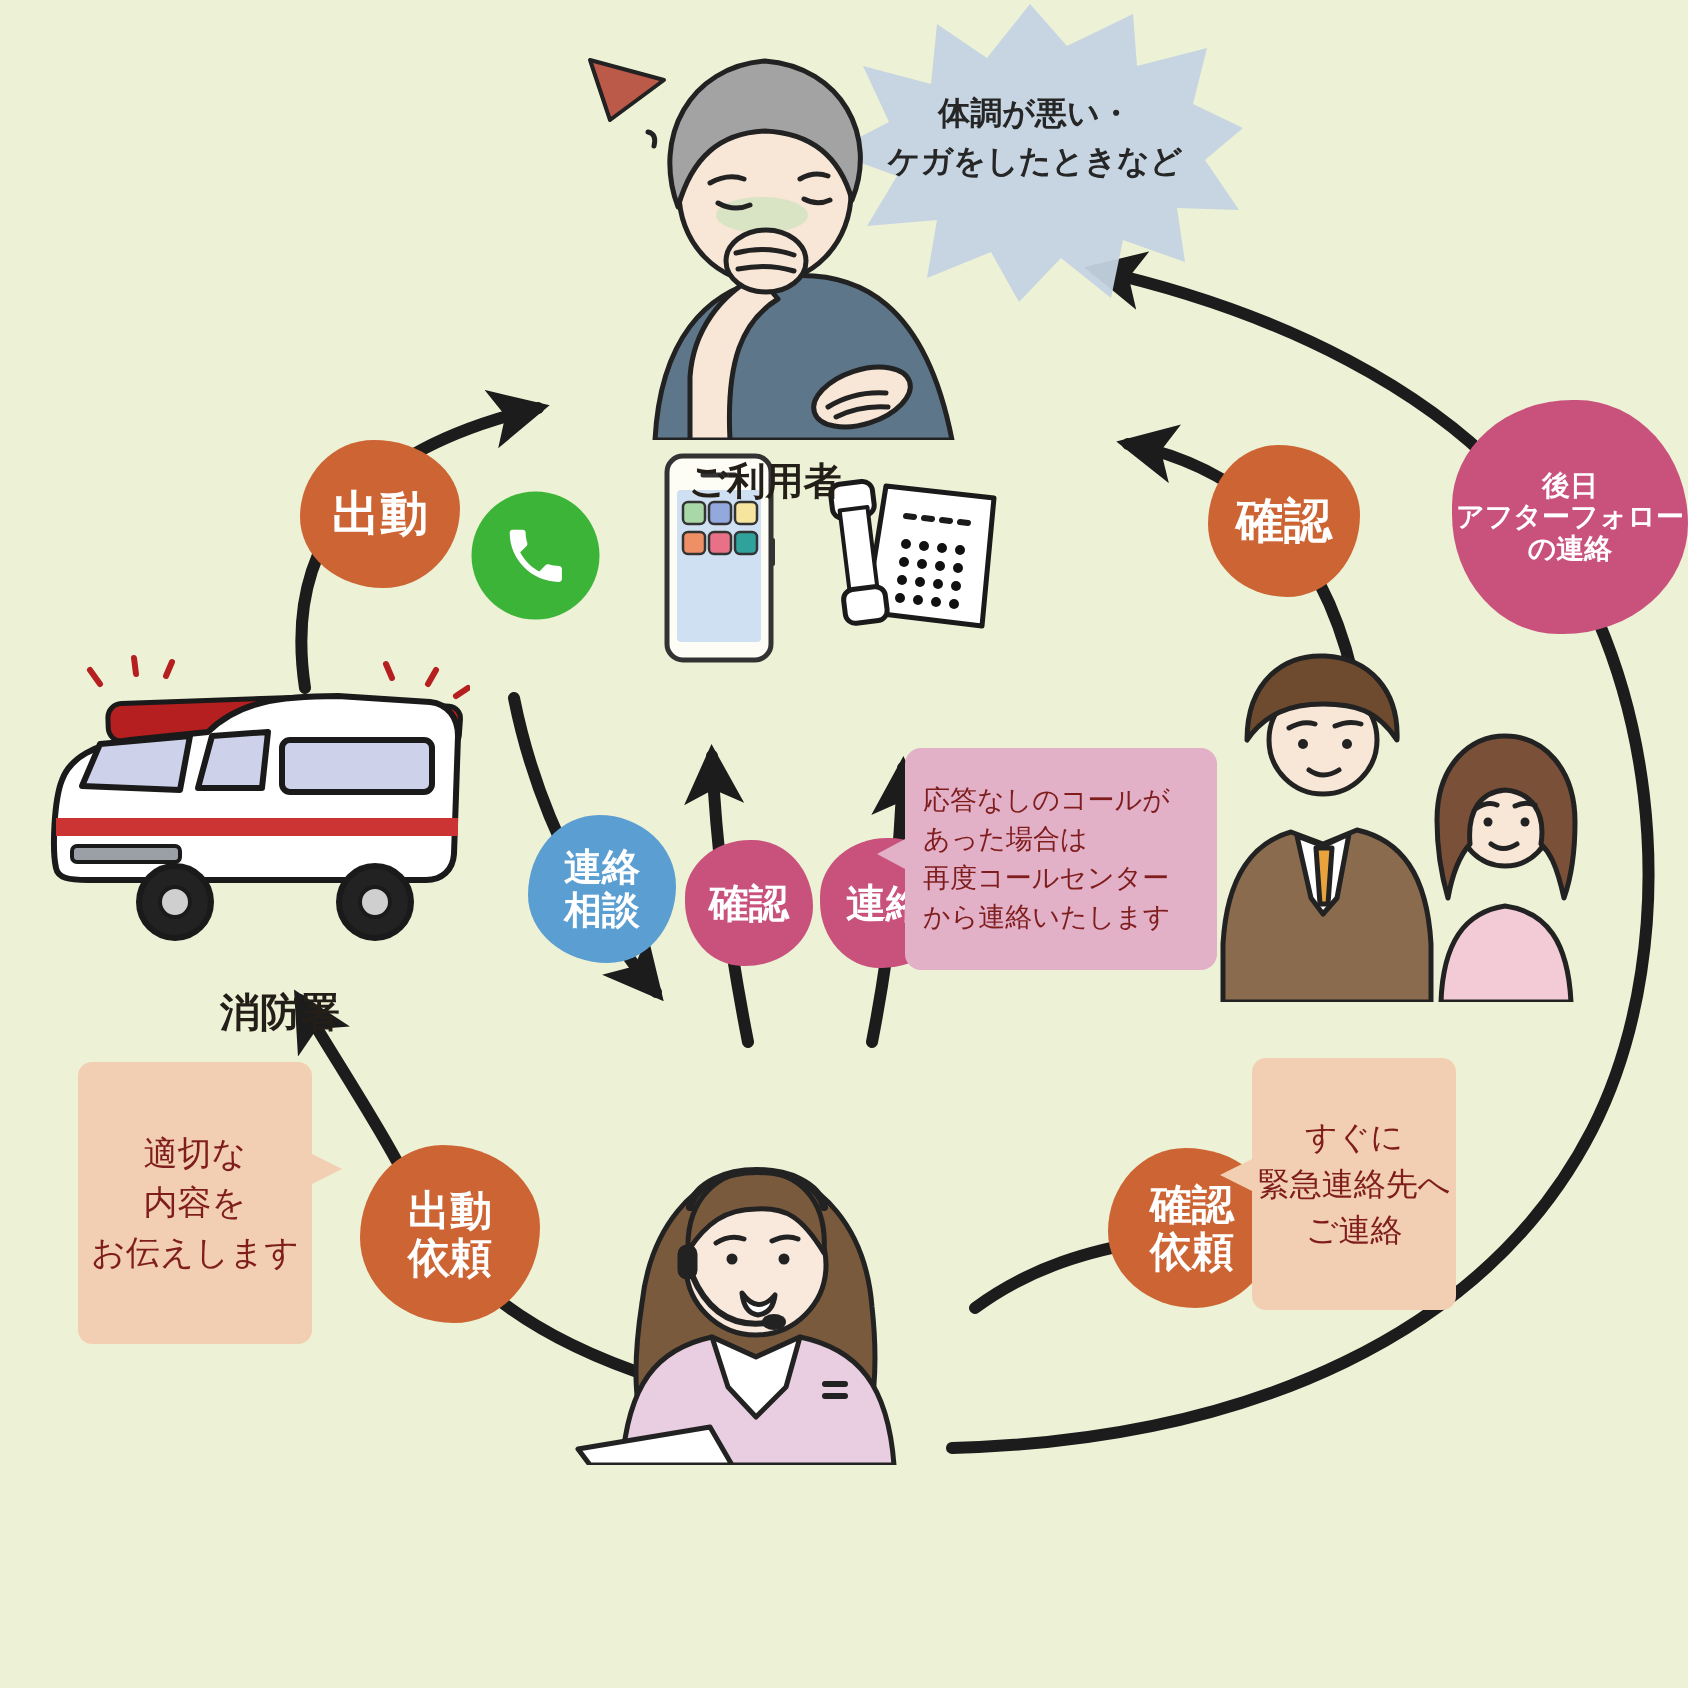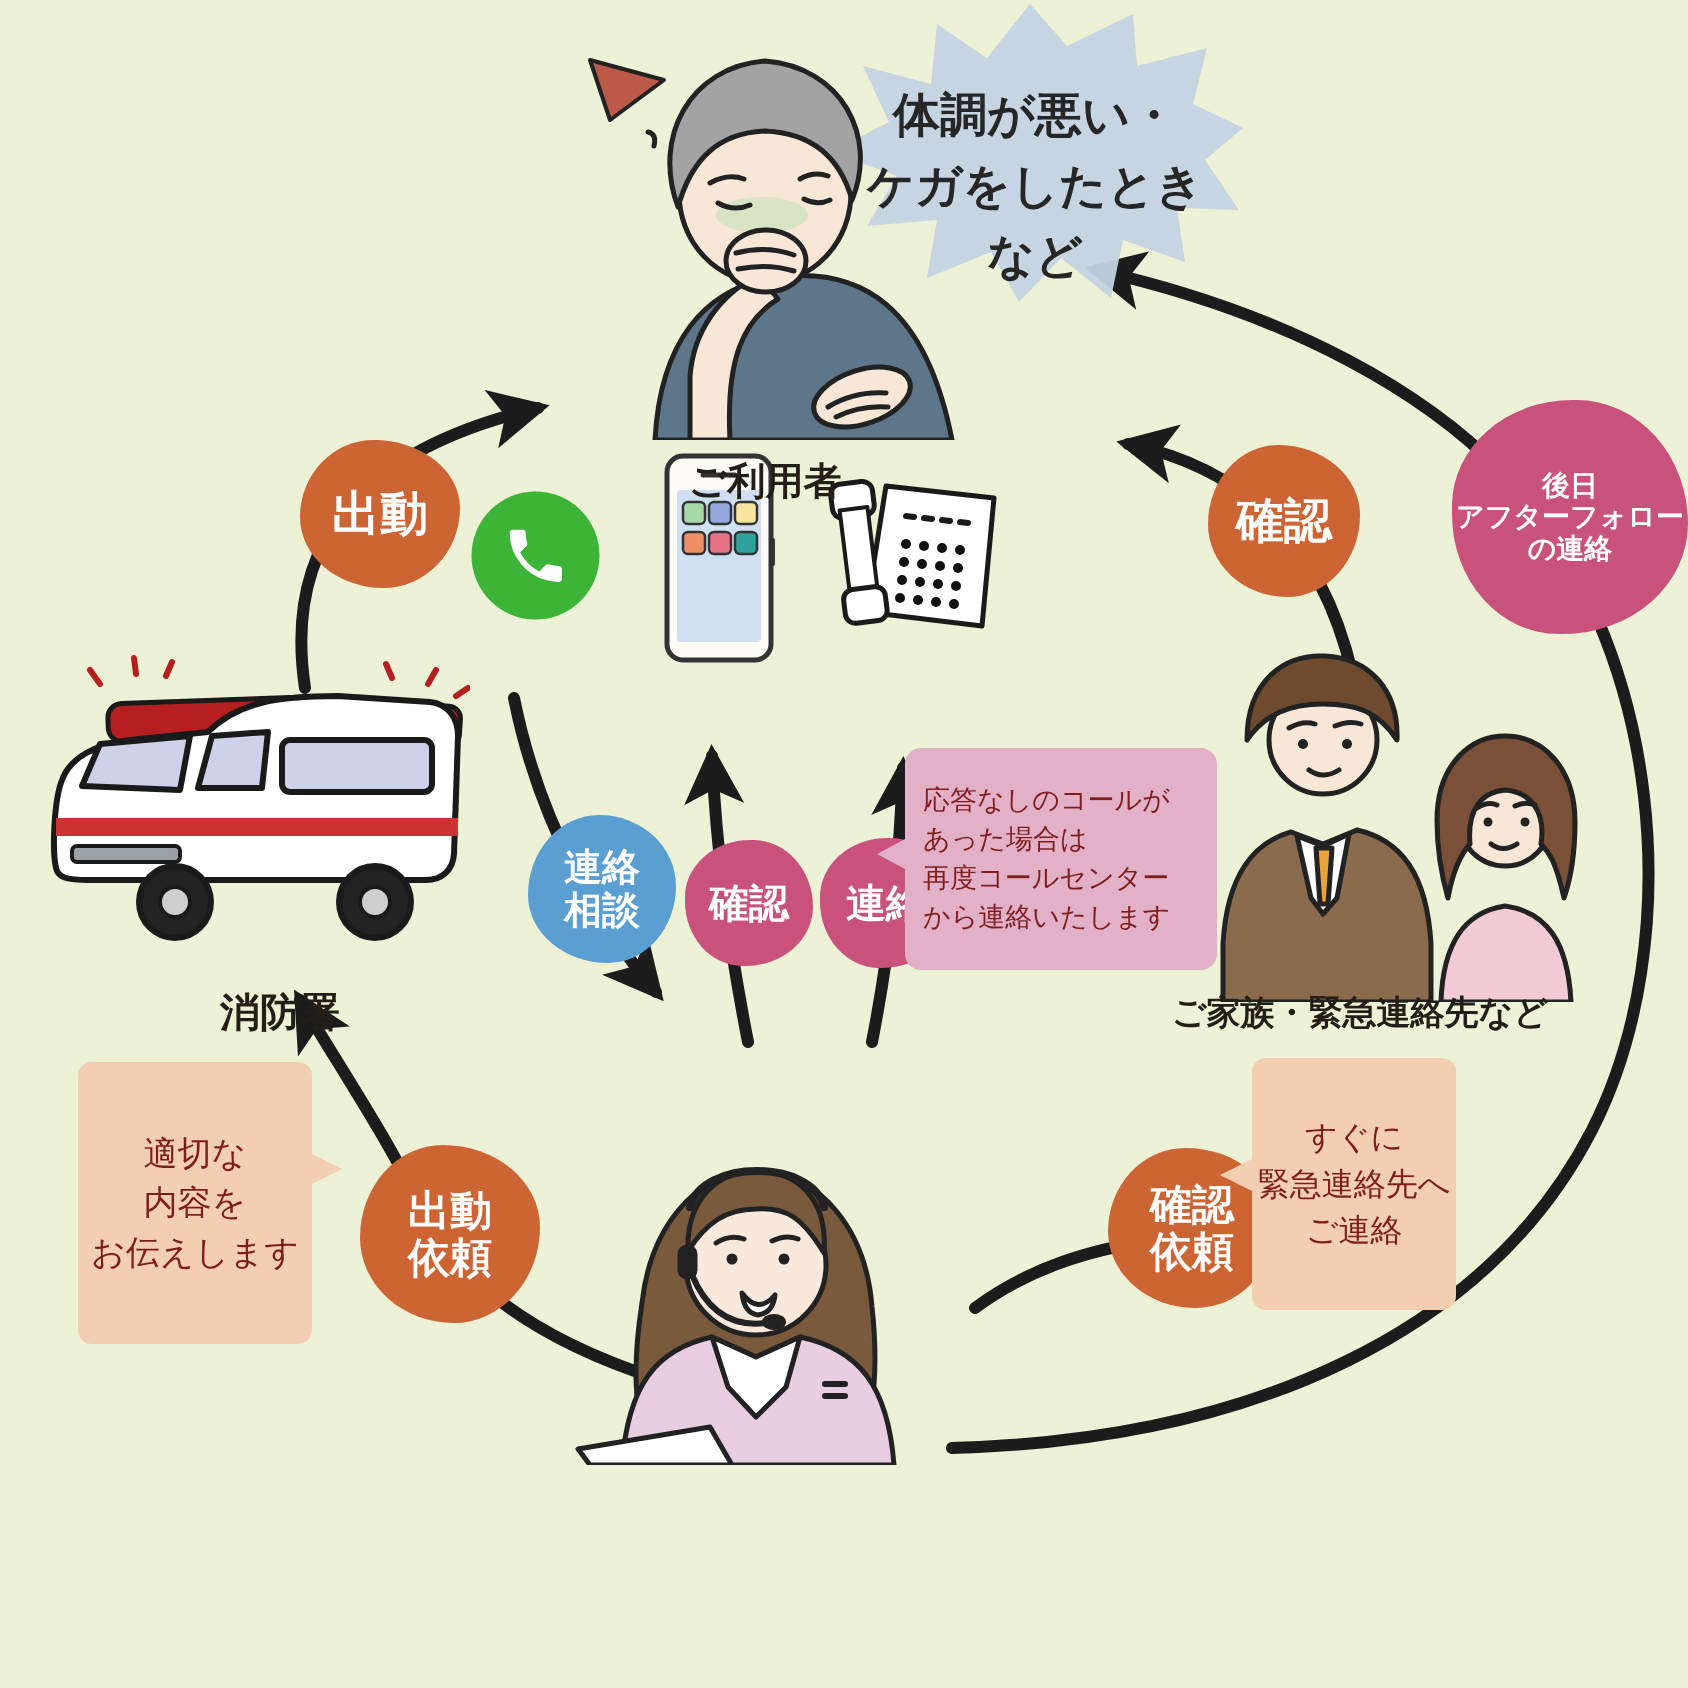--- a/index.html
+++ b/index.html
@@ -40,21 +40,21 @@
       <path d="M748 1042 C728 940 716 848 712 756" marker-end="url(#ah)"></path>
       <path d="M872 1042 C892 940 900 852 903 768" marker-end="url(#ah)"></path>
       <path d="M655 1378 C520 1334 452 1272 420 1206 C388 1138 330 1052 300 1000" marker-end="url(#ah)"></path>
       <path d="M975 1308 C1032 1266 1092 1250 1152 1240 C1232 1224 1292 1132 1322 1074" marker-end="url(#ah)"></path>
     </g>
   </svg>
 
   <svg class="abs layer2" width="430" height="305" style="left:815px;top:0;" viewBox="0 0 430 305">
     <path d="M215 4 L252 46 L318 14 L322 66 L392 48 L378 104 L428 128 L390 160 L424 210 L362 208 L370 262 L308 240 L296 298 L246 258 L204 302 L176 252 L112 278 L122 220 L52 226 L82 176 L16 152 L74 122 L48 66 L116 84 L122 24 L172 58 Z" fill="#c4d3e2" opacity="0.95"></path>
   </svg>
-  <div class="bubble-text" style="left:850px;top:80px;width:370px;font-size:47px;">体調が悪い・
+  <div class="bubble-text" style="left:850px;top:89px;width:370px;font-size:32px;">体調が悪い・
 ケガをしたときなど</div>
 
   <svg class="abs layer2" width="100" height="100" style="left:580px;top:52px;" viewBox="0 0 100 100">
     <polygon points="10,8 84,28 30,68" fill="#bc5a49" stroke="#222" stroke-width="4" stroke-linejoin="round"></polygon>
     <path d="M68 80 q9 2 6 14" fill="none" stroke="#222" stroke-width="5" stroke-linecap="round"></path>
   </svg>
 
   <svg class="abs layer2" width="440" height="425" style="left:560px;top:15px;" viewBox="0 0 440 425">
     <g stroke="#222" stroke-width="5" stroke-linejoin="round" stroke-linecap="round">
       <ellipse cx="205" cy="178" rx="86" ry="90" fill="#f8e7d6"></ellipse>
@@ -168,21 +168,20 @@
       <polygon points="112,224 138,234 164,222 152,286 138,302 126,286" fill="#fff"></polygon>
       <polygon points="131,236 147,236 143,292 135,292" fill="#e8a33d"></polygon>
       <circle cx="320" cy="208" r="46" fill="#f8e7d6"></circle>
       <path d="M252 208 C252 152 286 124 320 124 C358 124 390 156 390 210 C390 244 386 266 379 286 C371 250 364 240 356 232 C361 200 346 180 320 178 C296 180 282 198 285 232 C276 242 268 258 263 286 C256 262 252 234 252 208 Z" fill="#7a5138"></path>
       <circle cx="303" cy="210" r="4.5" fill="#222" stroke="none"></circle>
         <circle cx="340" cy="210" r="4.5" fill="#222" stroke="none"></circle>
       <path d="M292 196 q11 -7 20 -3 M330 194 q11 -5 20 -1 M306 232 q12 9 26 0" fill="none"></path>
       <path d="M256 390 C258 330 280 300 320 294 C362 300 383 330 386 390 Z" fill="#f3cbd6"></path>
     </g>
   </svg>
-  <div class="lbl" style="left:1140px;top:990px;width:440px;font-size:34px;">ご家族・緊急連絡先など</div>
 
   <svg class="abs layer2" width="400" height="410" style="left:560px;top:1055px;" viewBox="0 0 400 410">
     <g stroke="#222" stroke-width="5" stroke-linejoin="round" stroke-linecap="round">
       <path d="M96 410 C70 360 74 300 82 248 C90 176 132 118 196 116 C262 118 306 176 312 252 C318 306 316 362 296 410 Z" fill="#7a5a3d"></path>
       <circle cx="196" cy="210" r="70" fill="#f9e8dc"></circle>
       <path d="M128 196 C126 142 160 116 196 116 C236 116 268 142 264 198 C242 162 226 152 196 154 C166 154 146 168 128 196 Z" fill="#7a5a3d"></path>
       <path d="M130 152 C142 104 252 104 264 152" fill="none" stroke-width="8"></path>
       <rect x="120" y="192" width="15" height="30" rx="7" fill="#222"></rect>
       <path d="M132 220 C148 258 174 272 206 268" fill="none" stroke-width="6"></path>
       <ellipse cx="214" cy="267" rx="12" ry="8" fill="#222" stroke="none"></ellipse>

